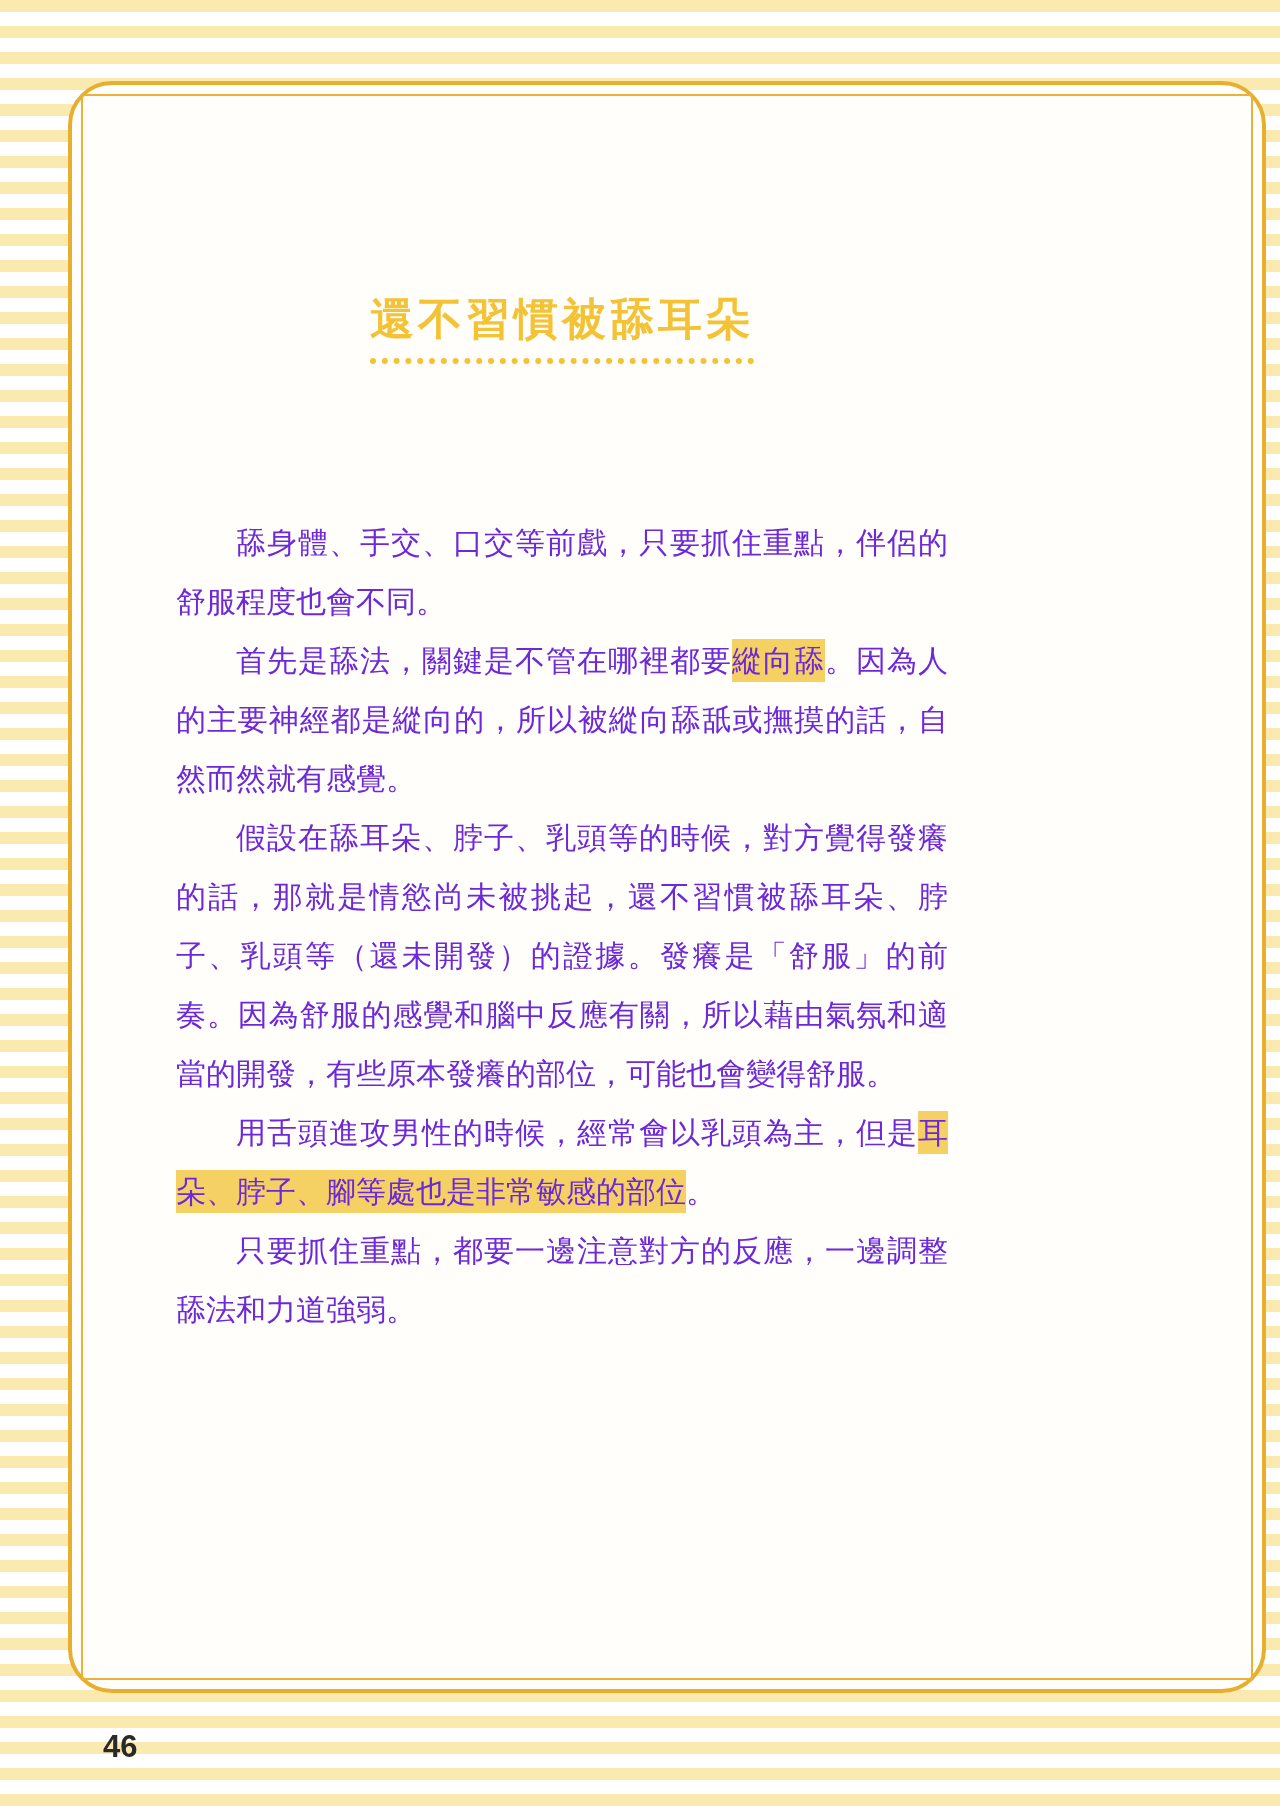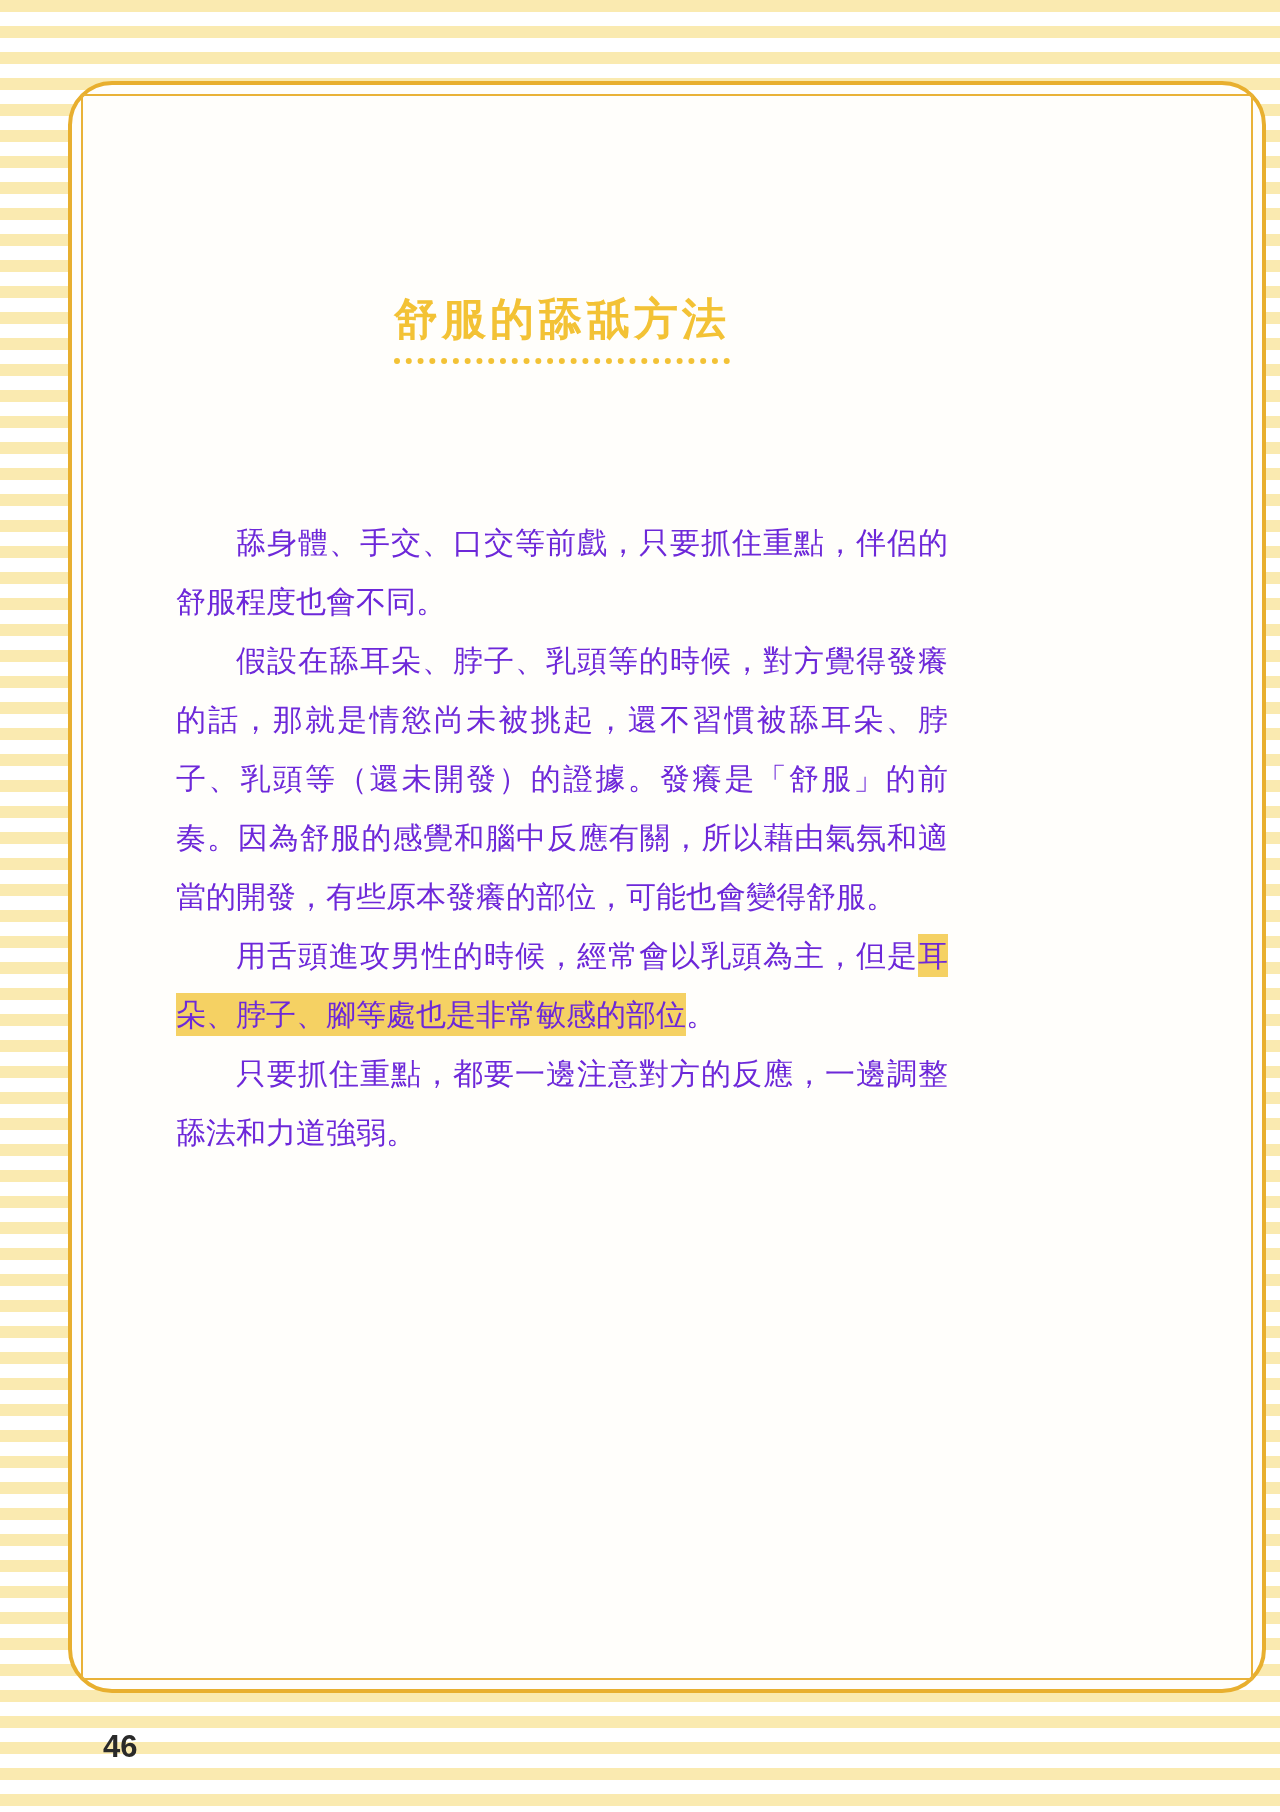--- a/index.html
+++ b/index.html
@@ -95,24 +95,25 @@
     color: #2a2a2a;
   }
 </style>
 </head>
 <body>
 
 <div class="panel">
   <div class="inner-frame"></div>
 
   <div class="title-wrap">
-    <h1 class="page-title">舒服的舔舐方法</h1>
+    <h1 class="page-title">還不習慣被舔耳朵</h1>
   </div>
 
   <div class="body-text">
       <p><span>舔身體、手交、口交等前戲，只要抓住重點，伴侶的舒服程度也會不同。</span></p>
+      <p><span>首先是舔法，關鍵是不管在哪裡都要</span><span class="hl">縱向舔</span><span>。因為人的主要神經都是縱向的，所以被縱向舔舐或撫摸的話，自然而然就有感覺。</span></p>
       <p><span>假設在舔耳朵、脖子、乳頭等的時候，對方覺得發癢的話，那就是情慾尚未被挑起，還不習慣被舔耳朵、脖子、乳頭等（還未開發）的證據。發癢是「舒服」的前奏。因為舒服的感覺和腦中反應有關，所以藉由氣氛和適當的開發，有些原本發癢的部位，可能也會變得舒服。</span></p>
       <p><span>用舌頭進攻男性的時候，經常會以乳頭為主，但是</span><span class="hl">耳朵、脖子、腳等處也是非常敏感的部位</span><span>。</span></p>
       <p><span>只要抓住重點，都要一邊注意對方的反應，一邊調整舔法和力道強弱。</span></p>
     </div>
 </div>
 
 <div class="page-number">46</div>
 
 </body></html>

